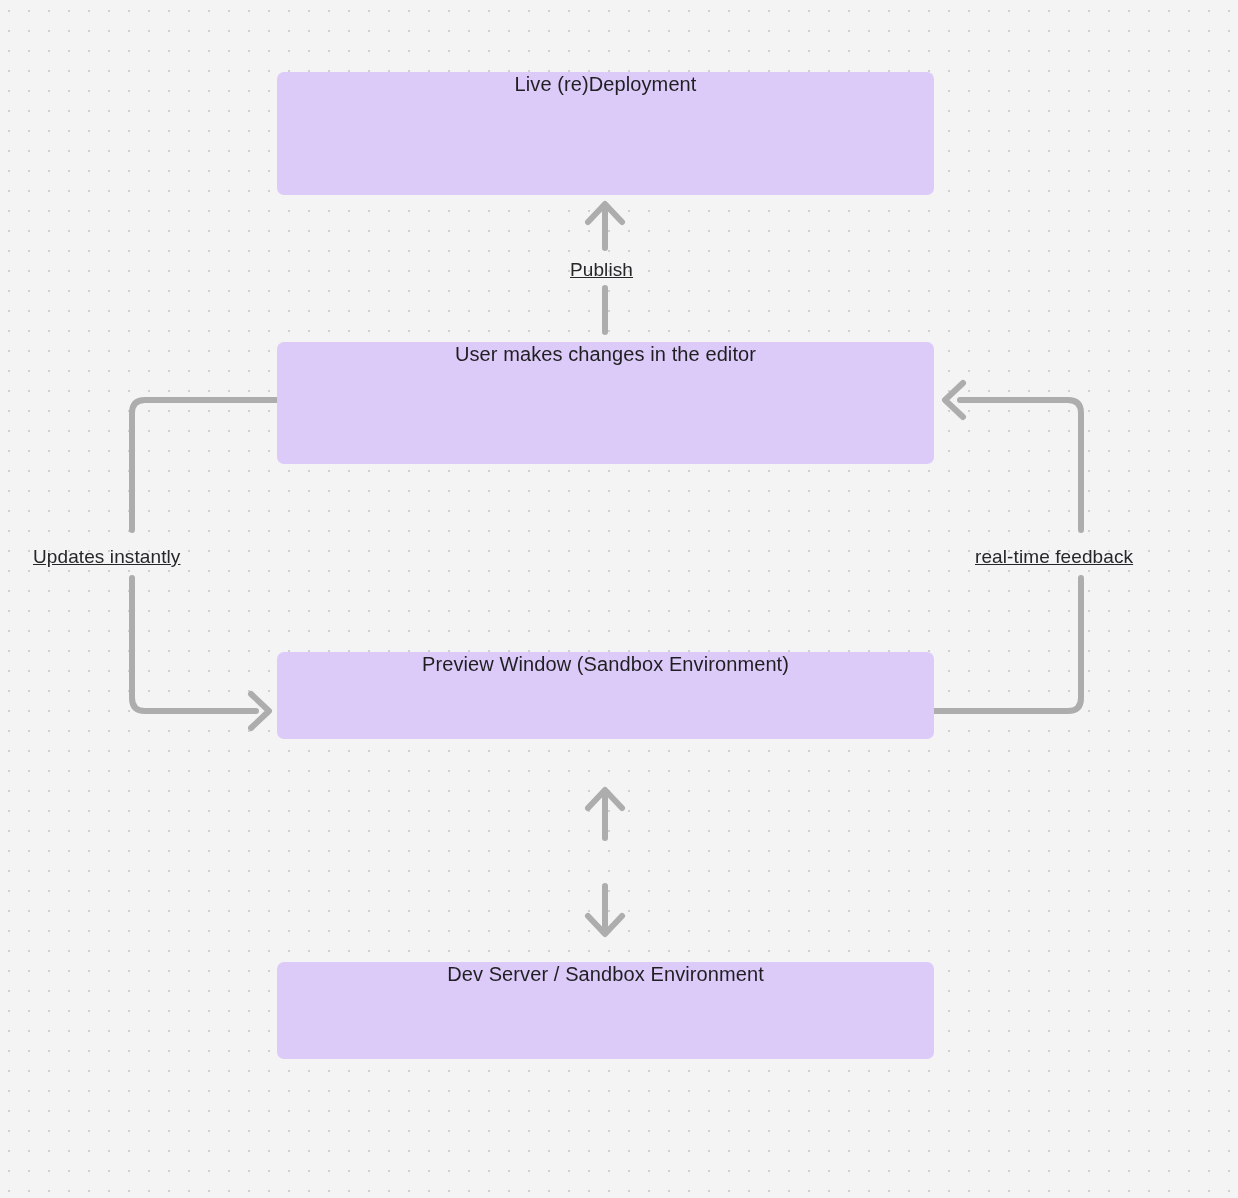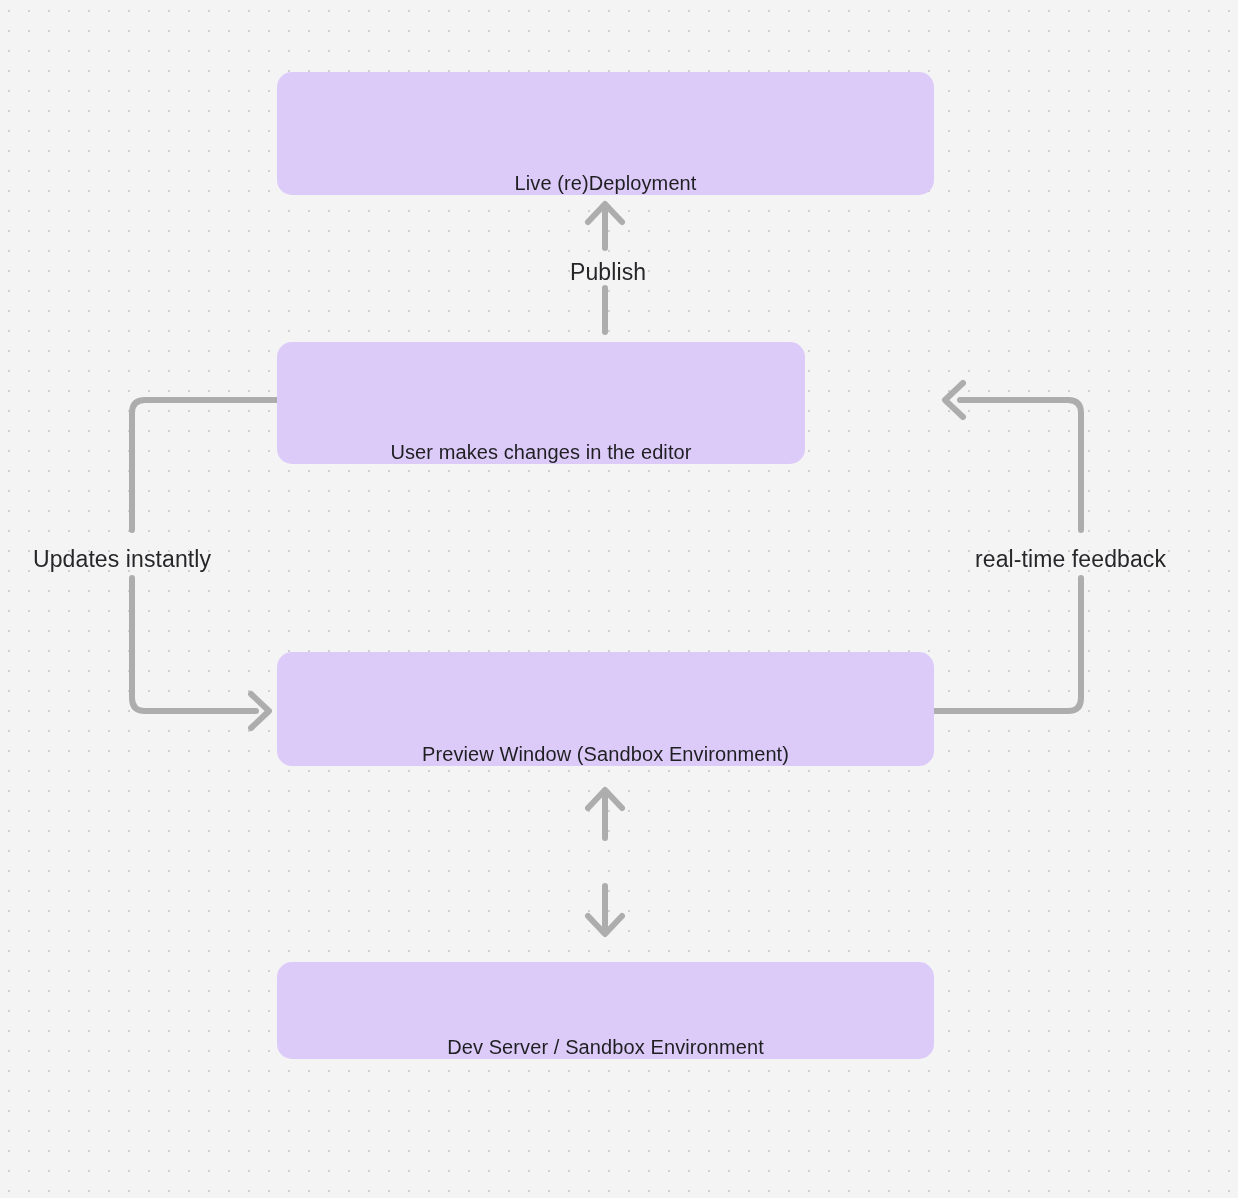--- a/index.html
+++ b/index.html
@@ -47,49 +47,50 @@
     stroke: #adadad;
     stroke-width: 6;
     stroke-linecap: round;
     stroke-linejoin: round;
   }
 
   
   .node {
     position: absolute;
     background: #dccbf9;
-    border-radius: 15px;
+    border-radius: 7px;
     display: flex;
-    align-items: flex-end;
+    align-items: flex-start;
     justify-content: center;
     box-sizing: border-box;
   }
   .node-label {
     font-size: 20px;
     line-height: 1.2;
     color: #1f1f22;
     letter-spacing: 0.1px;
     text-align: center;
     white-space: nowrap;
   }
 
   #node-live        { left: 277px; top: 72px;  width: 657px; height: 123px; }
-  #node-editor      { left: 277px; top: 342px; width: 528px; height: 122px; }
-  #node-preview     { left: 277px; top: 652px; width: 657px; height: 114px; }
+  #node-editor      { left: 277px; top: 342px; width: 657px; height: 122px; }
+  #node-preview     { left: 277px; top: 652px; width: 657px; height: 87px; }
   #node-devserver   { left: 277px; top: 962px; width: 657px; height: 97px; }
 
   
   .edge-label {
     position: absolute;
-    font-size: 23px;
+    font-size: 19px;
     line-height: 1.2;
     color: #27272a;
     white-space: nowrap;
     background: transparent;
     letter-spacing: 0.1px;
+    text-decoration: underline;
   }
   #label-publish       { left: 570px;  top: 259px;  }
   #label-updates       { left: 33px;   top: 546px;  }
   #label-realtime      { left: 975px;  top: 546px;  }
   #label-spunup        { left: 415px;  top: 856px;  }
 </style>
 </head>
 <body>
 
 <div id="canvas">

